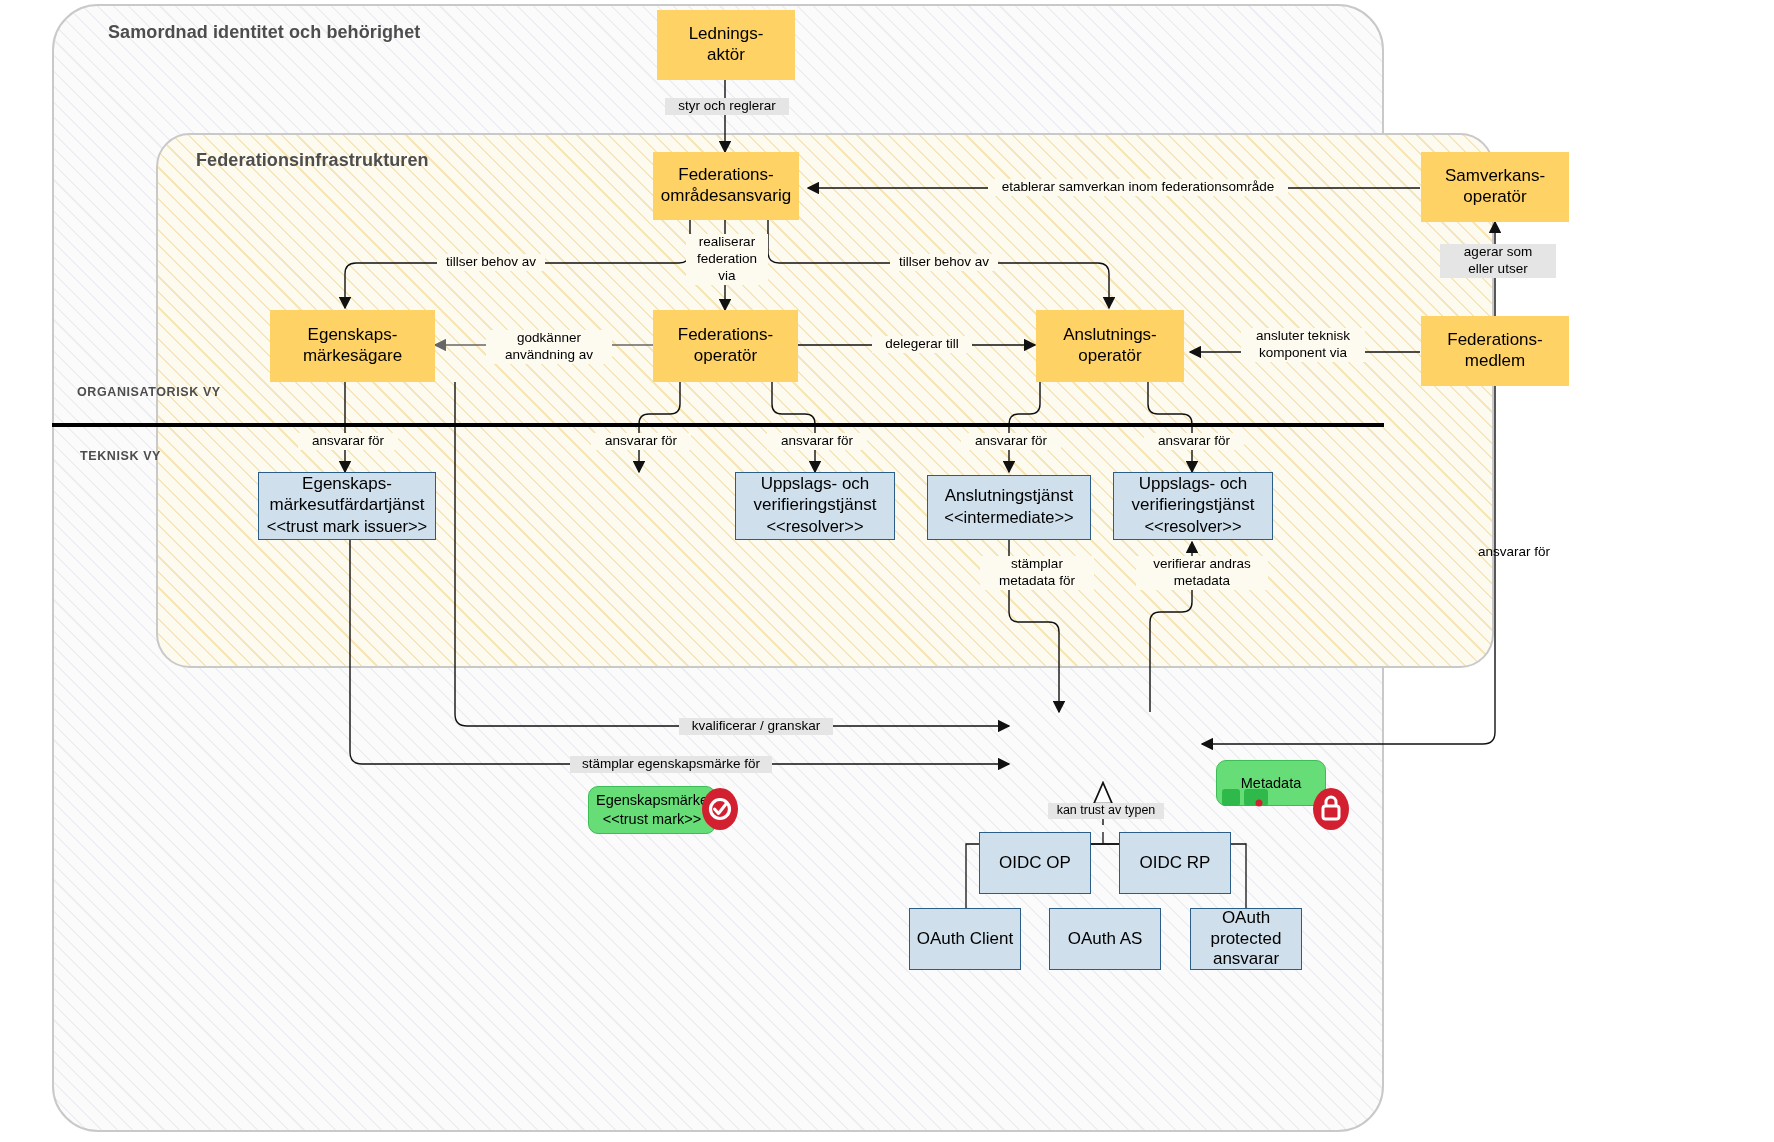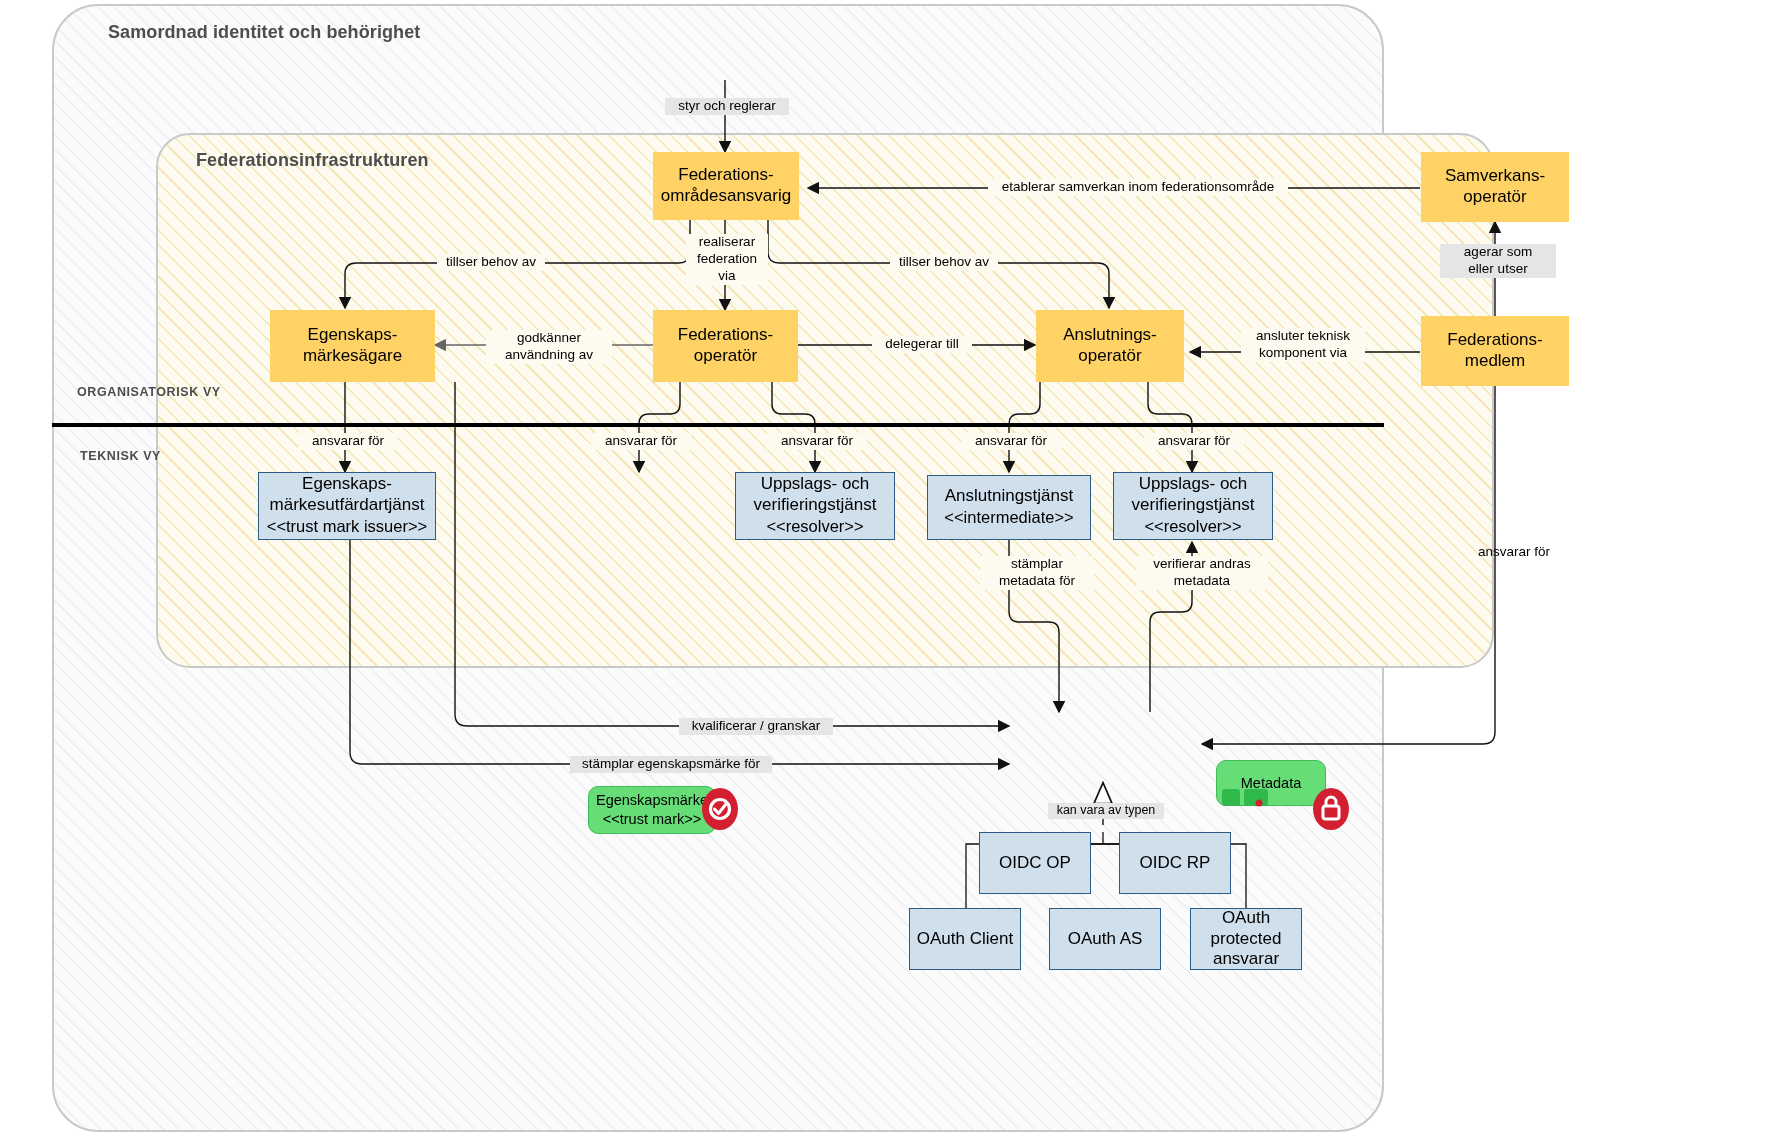--- a/index.html
+++ b/index.html
@@ -130,20 +130,23 @@
       <g stroke-width="1.3">
         <path d="M1103,844 L966,844 Q966,844 966,855 L966,908"></path>
         <path d="M1103,844 L1035,844 Q1035,844 1035,855 L1035,832"></path>
         <path d="M1103,844 L1103,832"></path>
         <path d="M1103,844 L1175,844 Q1175,844 1175,855 L1175,832"></path>
         <path d="M1103,844 L1246,844 Q1246,844 1246,855 L1246,908"></path>
       </g>
     </g>
   </svg>
 
+  <div class="node org" style="left:657px;top:10px;width:138px;height:70px;">
+    <div><span>Lednings-</span><br><span>aktör</span></div>
+  </div>
 
   <div class="node org" style="left:653px;top:152px;width:146px;height:68px;">
     <div><span>Federations-</span><br><span>områdesansvarig</span></div>
   </div>
 
   <div class="node org" style="left:270px;top:310px;width:165px;height:72px;">
     <div><span>Egenskaps-</span><br><span>märkesägare</span></div>
   </div>
 
   <div class="node org" style="left:653px;top:310px;width:145px;height:72px;">
@@ -265,15 +268,15 @@
   <div class="elabel boxed" style="left:1144px;top:433px;width:96px;">ansvarar för</div>
 
   <div class="elabel boxed" style="left:980px;top:556px;width:110px;">stämplar
 metadata för</div>
   <div class="elabel boxed" style="left:1136px;top:556px;width:128px;">verifierar andras
 metadata</div>
   <div class="elabel nobg" style="left:1460px;top:544px;width:108px;">ansvarar för</div>
 
   <div class="elabel plain" style="left:679px;top:718px;width:150px;">kvalificerar / granskar</div>
   <div class="elabel plain" style="left:570px;top:756px;width:198px;">stämplar egenskapsmärke för</div>
-  <div class="elabel sm plain" style="left:1048px;top:803px;width:112px;">kan vara av typen</div>
+  <div class="elabel sm plain" style="left:1048px;top:803px;width:112px;">kan trust av typen</div>
 
 </div>
 
 </body></html>

